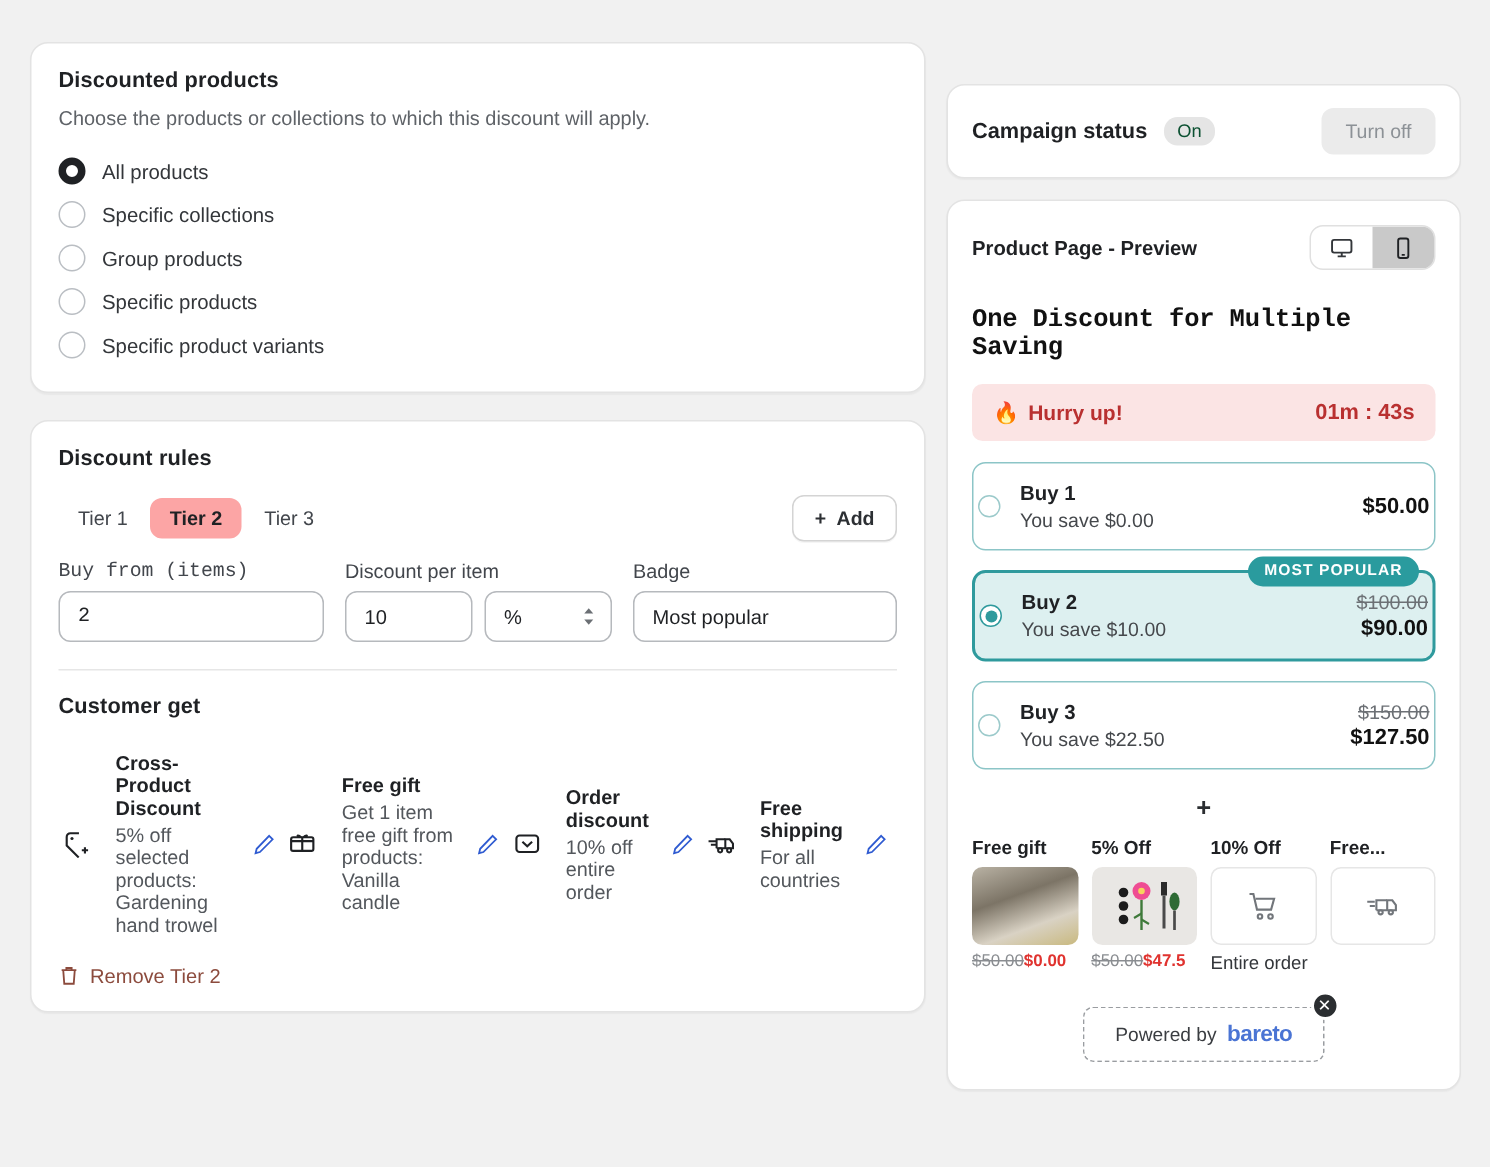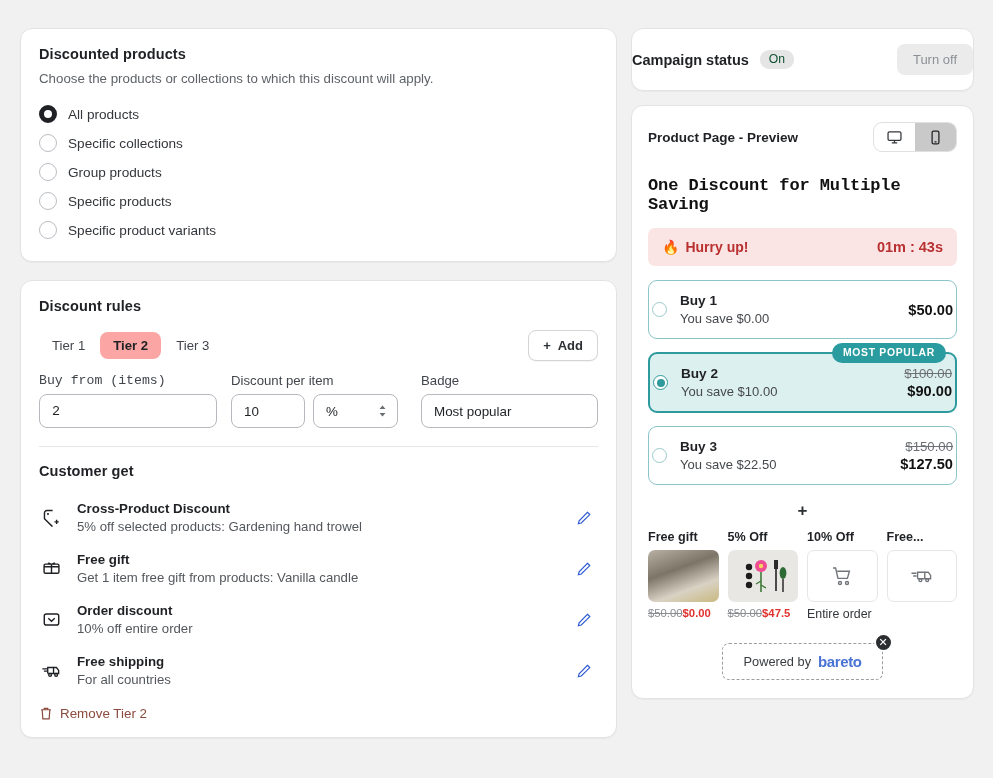--- a/index.html
+++ b/index.html
@@ -54,42 +54,42 @@
   .f-label { font-size: 13.2px; color: #42464c; margin-bottom: 6px; }
   .inp {
     border: 1px solid #b6b9bd; border-radius: 8px; background: #fff;
     height: 34px; display: flex; align-items: center; padding: 0 12px;
     font-size: 13.4px; color: #1f2124;
   }
   .fld-buyfrom { width: 180px; font-family: Liberation Mono, monospace; }
   .fld-disc { width: 178px; }
   .fld-badge { width: 179px; }
   .disc-row { display: flex; gap: 8px; }
-  .disc-num { width: 74px; text-align: right; }
+  .disc-num { width: 85px; text-align: right; }
   .disc-unit { width: 85px; justify-content: space-between; padding-right: 10px; }
   .stepper { display: flex; flex-direction: column; line-height: 6px; color: #5f6368; font-size: 9px; }
 
   .divider { height: 1px; background: #e6e6e6; margin: 18px 0 0 0; }
 
   
   .cg { padding: 16px 18px 16px 18px; }
-  .cg-list { margin-top: 13px; display: flex; flex-direction: column; }
+  .cg-list { margin-top: 13px; display: flex; flex-direction: row; }
   .cg-row { display: flex; align-items: center; gap: 14px; padding: 9px 0; }
   .cg-ico { width: 24px; flex: 0 0 24px; display: flex; align-items: center; justify-content: center; color: #1f2124; }
   .cg-txt { flex: 1; }
   .cg-t { font-size: 13.3px; font-weight: bold; color: #1f2124; }
   .cg-d { font-size: 13.2px; color: #53575c; margin-top: 3px; }
   .pencil { color: #2f5bd1; cursor: pointer; display: flex; align-items: center; padding-right: 6px; }
   .remove {
     display: flex; align-items: center; gap: 7px; margin-top: 10px;
     color: #8c4b3d; font-size: 13.4px; cursor: pointer;
   }
 
   
-  .cs { padding: 15px 0; display: flex; align-items: center; }
+  .cs { padding: 15px 16px; display: flex; align-items: center; margin-top: 28px; }
   .cs-title { font-size: 14.5px; font-weight: bold; color: #1f2124; }
   .pill-on {
     margin-left: 11px; background: #e5e5e5; color: #0c5132;
     font-size: 12.2px; border-radius: 9px; padding: 2px 9px 3px 9px;
   }
   .turnoff {
     margin-left: auto; background: #ebebeb; border: none; border-radius: 8px;
     color: #8c9196; font-size: 13px; padding: 8px 16px; cursor: pointer;
   }
 

